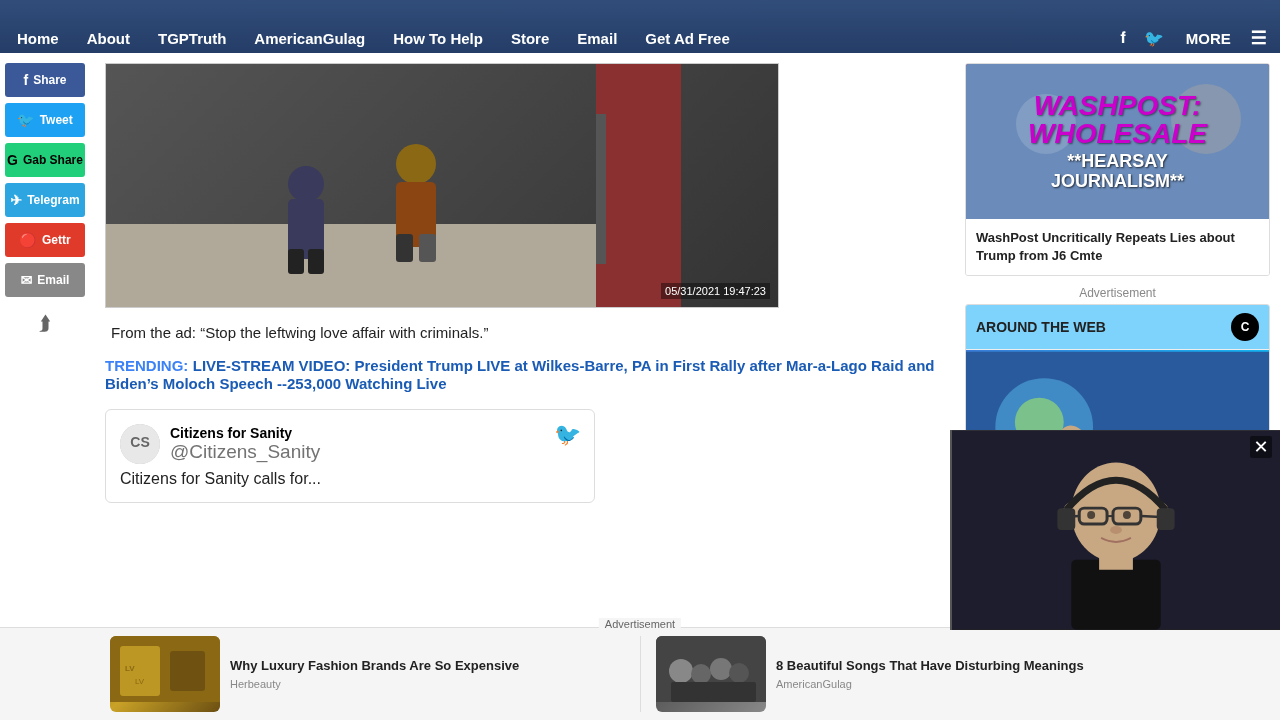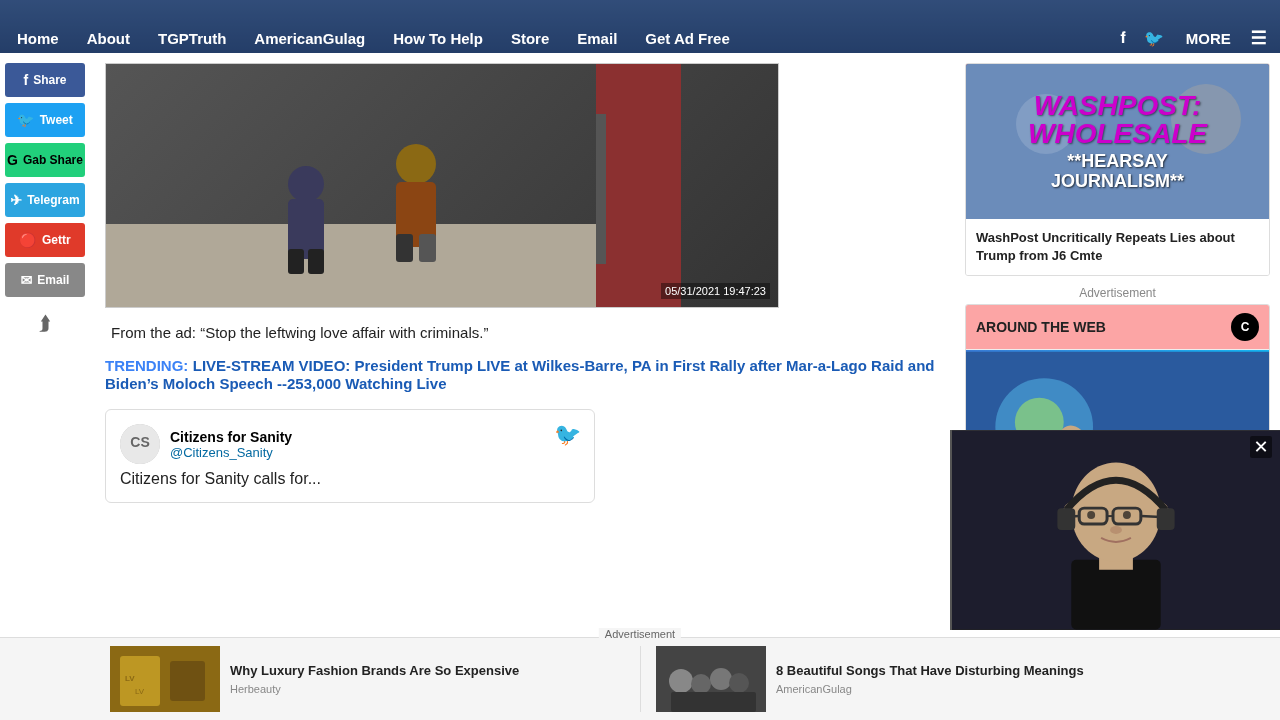--- a/index.html
+++ b/index.html
@@ -194,21 +194,21 @@
       background: #ccc;
       display: flex;
       align-items: center;
       justify-content: center;
       font-weight: 700;
       font-size: 14px;
       color: #555;
       overflow: hidden;
     }
     .tweet-name { font-weight: 700; font-size: 14px; }
-    .tweet-handle { color: #0369a1; font-size: 13px; }
+    .tweet-handle { color: #737373; font-size: 19px; text-align: center; }
     .twitter-icon {
       position: absolute;
       top: 12px;
       right: 12px;
       color: #1da1f2;
       font-size: 22px;
     }
     .tweet-body-text {
       font-size: 16px;
       color: #222;
@@ -247,24 +247,24 @@
       gap: 10px;
       width: 545px;
       padding: 0 15px;
       cursor: pointer;
     }
     .ad-item + .ad-item {
       border-left: 1px solid #ddd;
     }
     .ad-thumb {
       width: 110px;
-      height: 66px;
+      height: 76px;
       background: #bbb;
       flex-shrink: 0;
-      border-radius: 0;
+      border-radius: 6px;
       overflow: hidden;
     }
     .ad-thumb-fashion {
       background: linear-gradient(135deg, #8B6914 0%, #c9a227 40%, #6b4f12 100%);
     }
     .ad-thumb-songs {
       background: linear-gradient(135deg, #444 0%, #888 100%);
     }
     .ad-text { font-size: 13px; font-weight: 600; color: #222; line-height: 1.3; }
     .ad-source { font-size: 11px; color: #888; margin-top: 4px; }
@@ -336,21 +336,21 @@
       border: 1px solid #ddd;
       border-radius: 3px;
       overflow: hidden;
     }
     .around-web-header {
       display: flex;
       align-items: center;
       justify-content: space-between;
       padding: 8px 10px;
       border-bottom: 1px solid #eee;
-      background: #fca5a5;
+      background: #7dd3fc;
     }
     .around-web-title {
       font-size: 14px;
       font-weight: 700;
       color: #222;
     }
     .taboola-logo {
       width: 28px;
       height: 28px;
       background: #000;

